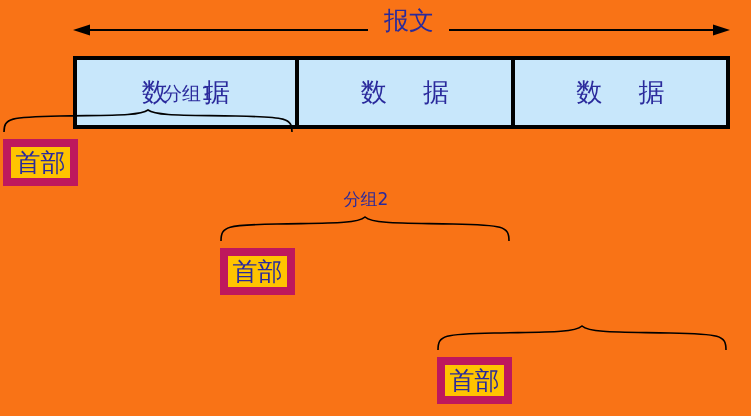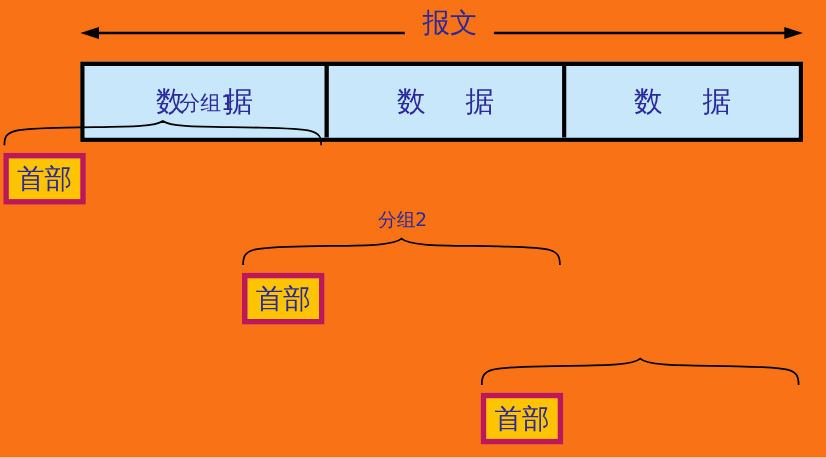--- a/index.html
+++ b/index.html
@@ -89,21 +89,21 @@
   .brace-path {
     fill: none;
     stroke: #000000;
     stroke-width: 1.6;
   }
   
   .hdr {
     position: absolute;
     width: 75px;
     height: 47px;
-    border: 5px solid #be185d;
+    border: 8px solid #be185d;
     box-sizing: border-box;
     background: #ffc400;
     display: flex;
     align-items: center;
     justify-content: center;
   }
   .hdr-text {
     font-size: 25px;
     color: #2a2a9c;
     line-height: 1;

